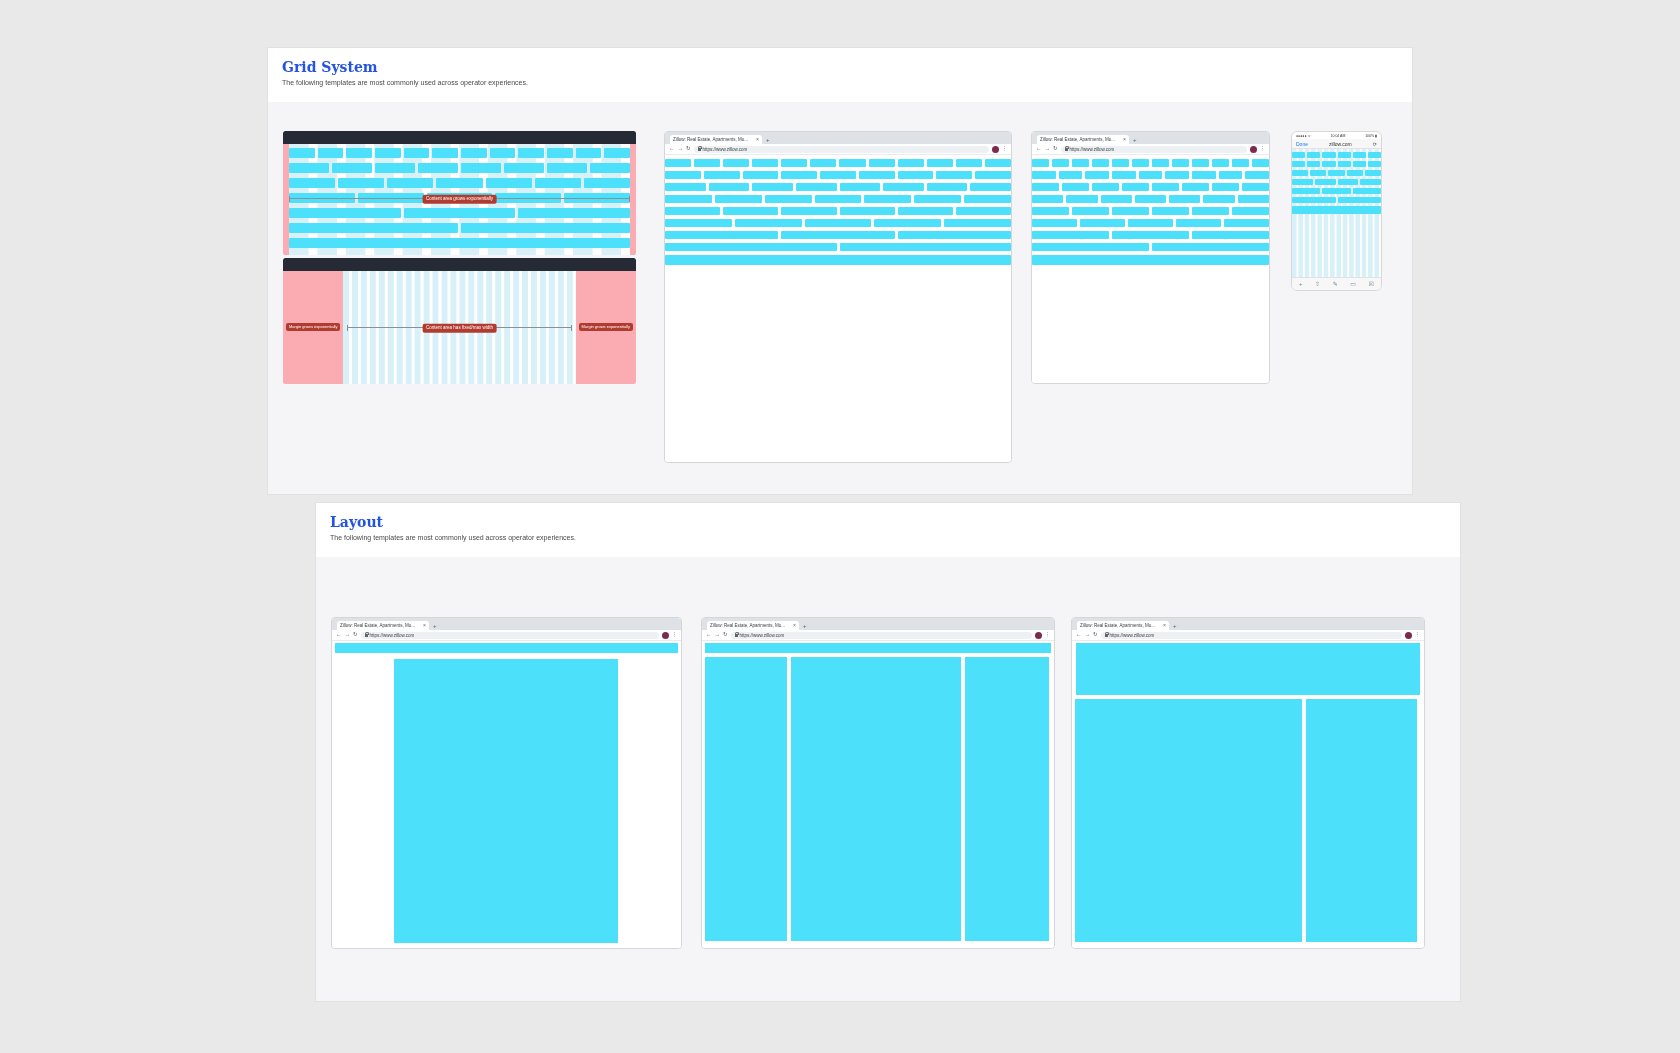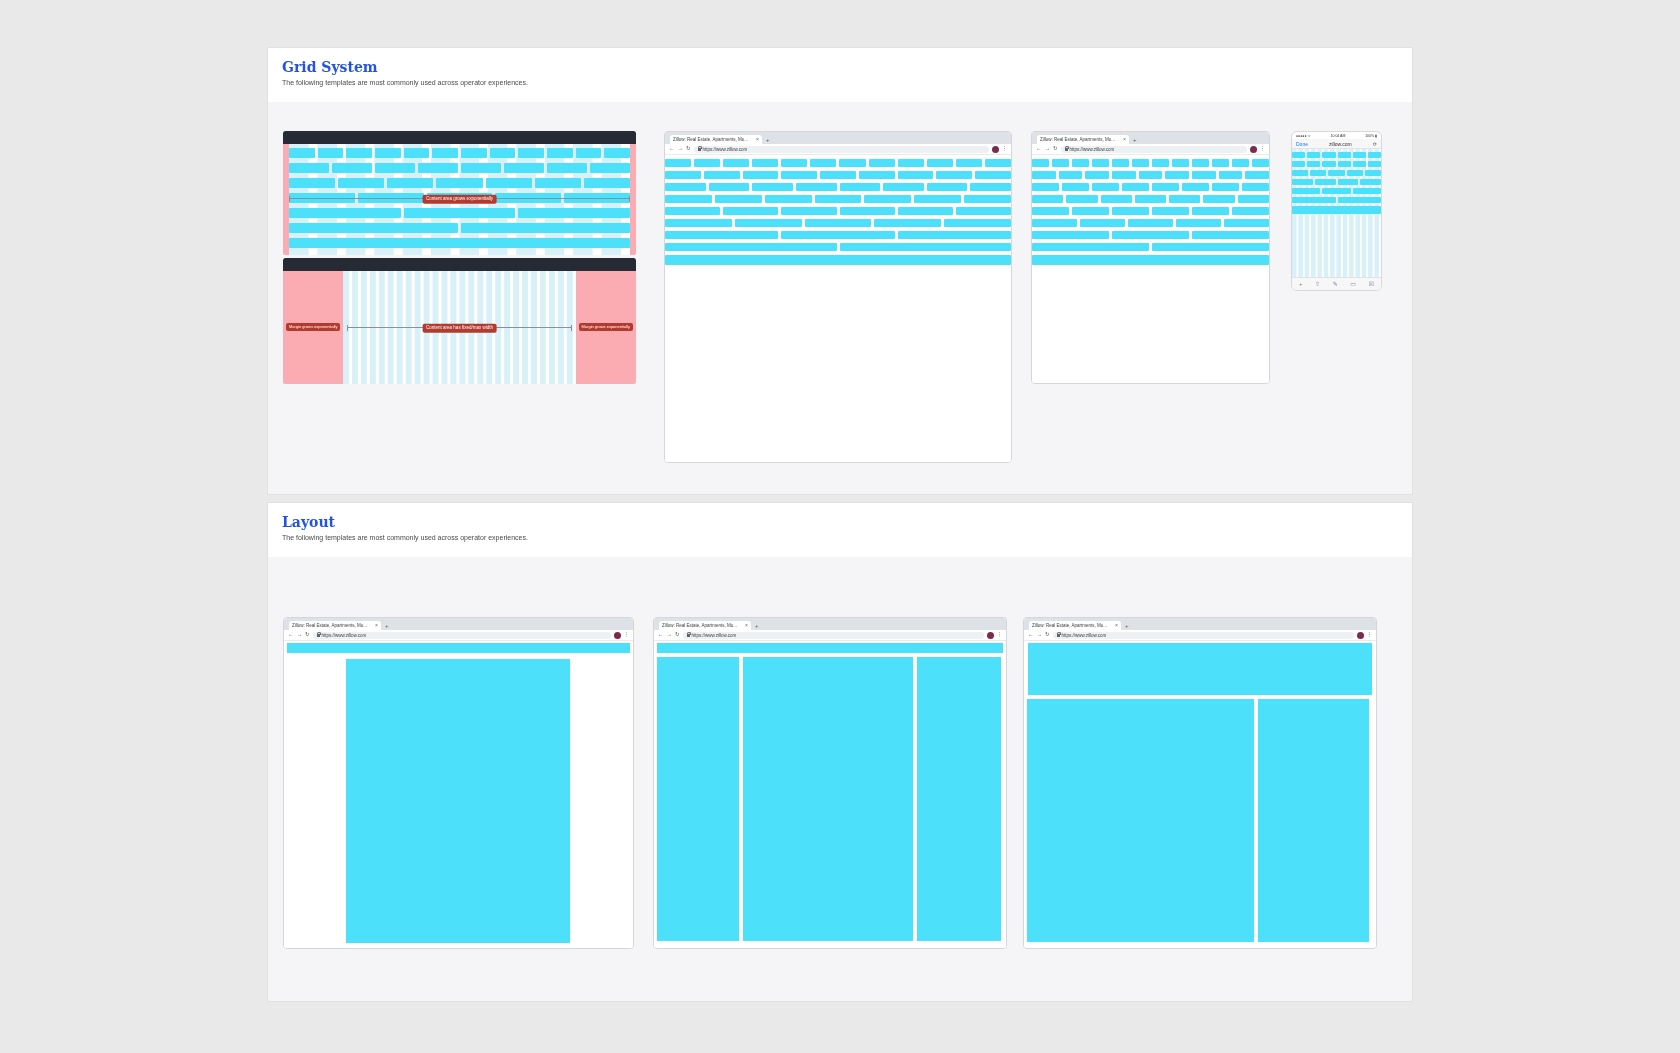--- a/index.html
+++ b/index.html
@@ -15,21 +15,21 @@
   *{margin:0;padding:0;box-sizing:border-box;}
   html,body{width:1680px;height:1053px;}
   body{background:#E9E9E9;font-family:"Liberation Sans",sans-serif;position:relative;overflow:hidden;}
 
   .card{position:absolute;left:268px;width:1144px;background:var(--cardgray);box-shadow:0 0 0 1px rgba(0,0,0,0.03);}
   .card-head{position:absolute;top:0;left:0;right:0;height:54px;background:#fff;padding:11px 14px;}
   .card-title{font-family:"DejaVu Serif","Liberation Serif",serif;font-weight:bold;font-size:14px;color:var(--blue);}
   .card-sub{font-size:7px;color:#4a4a4a;margin-top:4px;}
 
   #card-grid{top:48px;height:446px;}
-  #card-layout{top:503px;height:498px;}
+  #card-layout{top:503px;height:498px;margin-left:48px;}
 
   .mock{position:absolute;overflow:hidden;}
 
   
   #hero{left:15px;top:83px;width:353px;height:124px;border-radius:2px;}
   .dark-bar{height:13px;background:var(--dark);border-radius:2px 2px 0 0;}
   .hero-body{position:relative;height:111px;background:#fff;}
   .pink-strip{position:absolute;top:0;bottom:0;width:6px;background:var(--pink);}
   .pink-strip.left{left:0;}  .pink-strip.right{right:0;}
   .hero-grid{position:absolute;left:6px;right:6px;top:0;bottom:0;}

